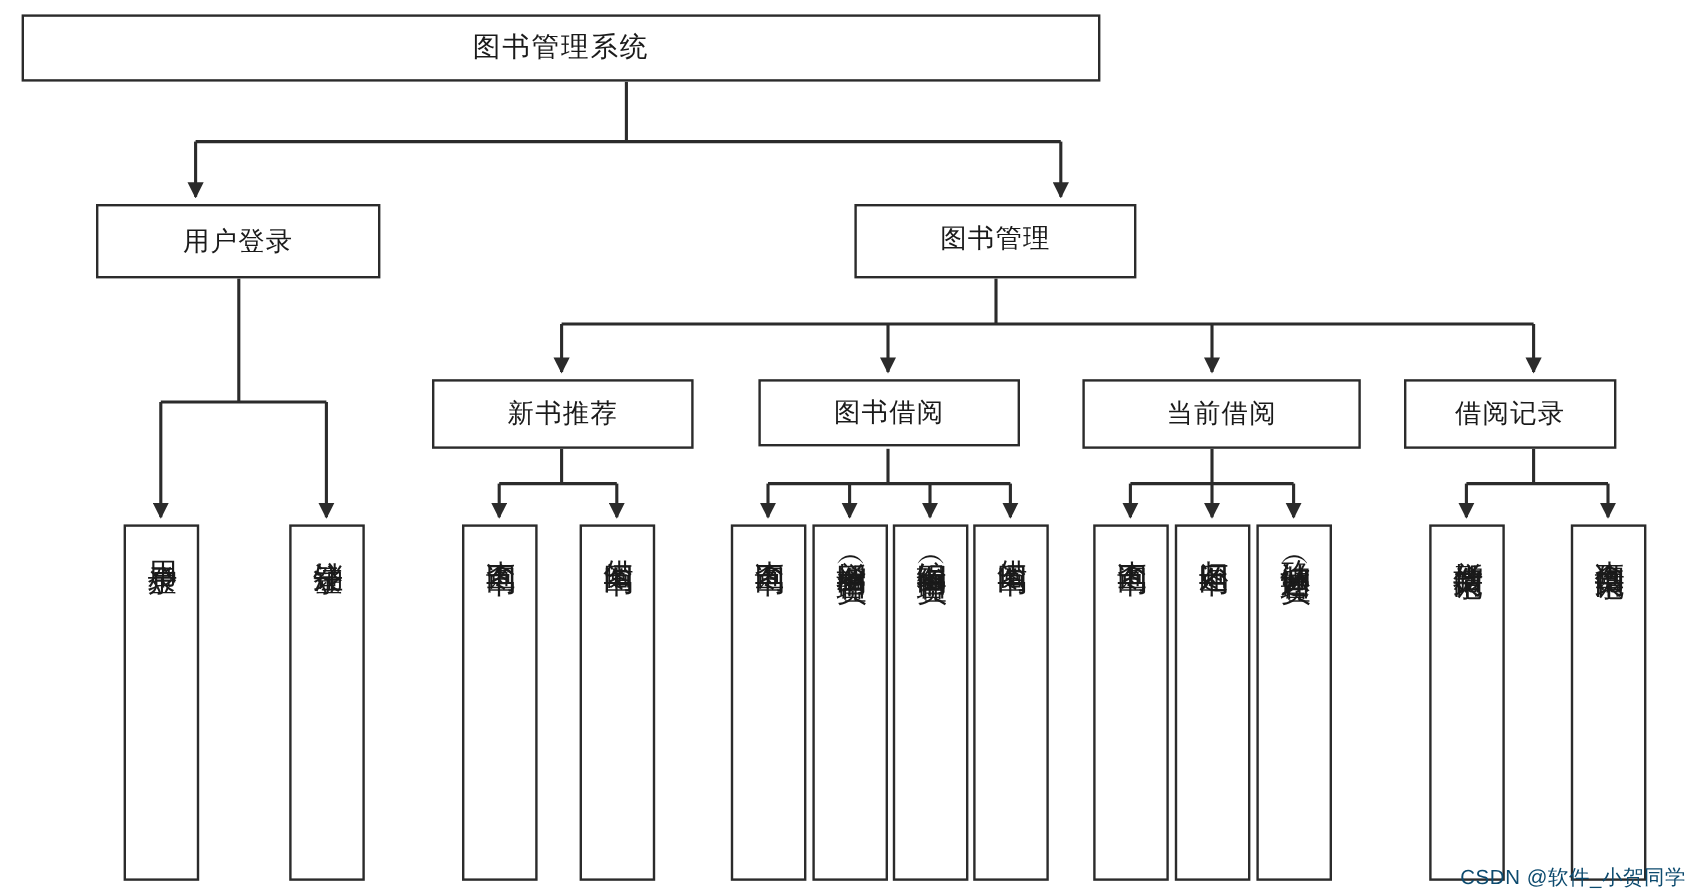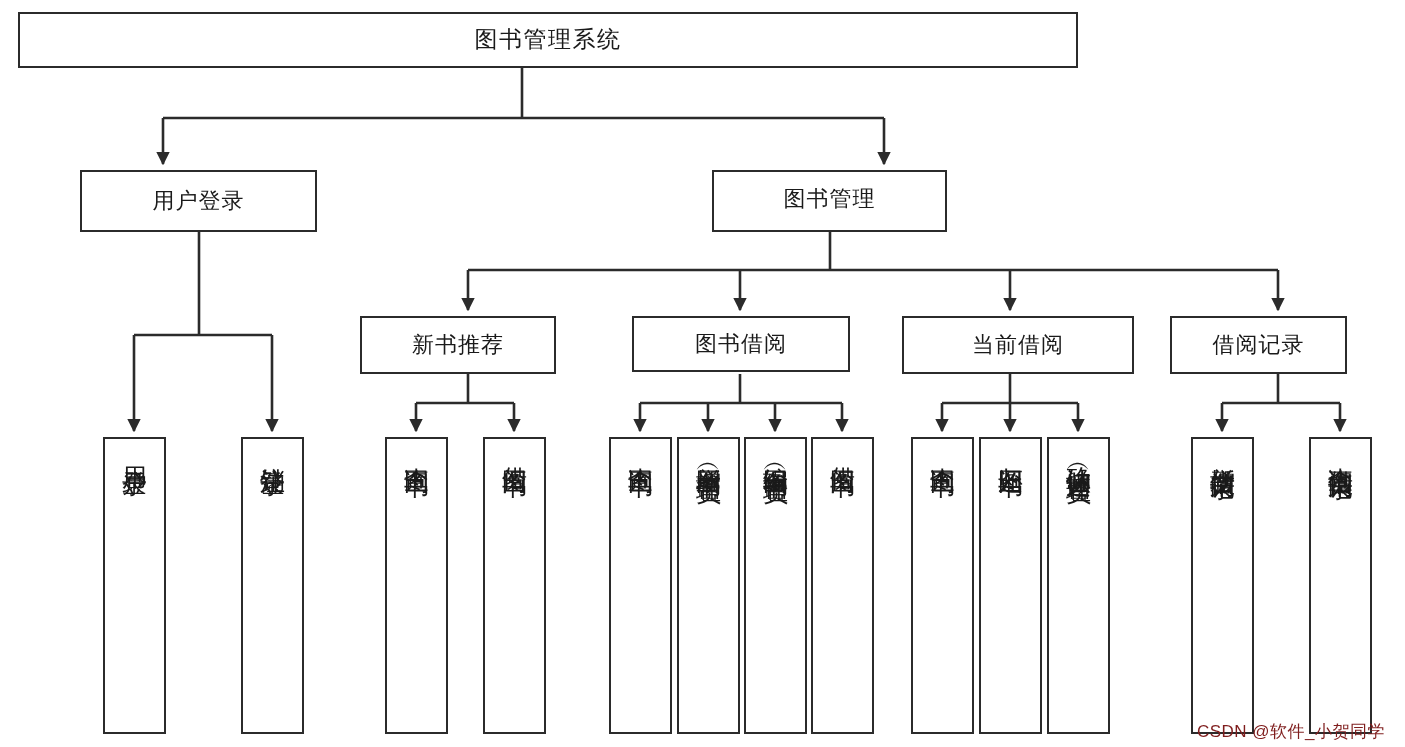--- a/index.html
+++ b/index.html
@@ -60,24 +60,24 @@
   .node.vert .label {
     writing-mode: vertical-rl;
     text-orientation: upright;
     font-size: 25px;
     letter-spacing: 2px;
     line-height: 1;
     white-space: nowrap;
   }
   .watermark {
     position: absolute;
-    right: 20px;
+    right: 0;
     bottom: 4px;
     font-size: 17px;
-    color: #7f1d1d;
+    color: #0c4a6e;
     letter-spacing: 0.5px;
     white-space: nowrap;
     user-select: none;
   }
 </style>
 </head>
 <body>
 
 <div id="diagram">
 
@@ -124,32 +124,32 @@
       <path d="M 1010 403 L 1010 431" marker-end="url(#arrow)"></path>
       <path d="M 1078 403 L 1078 431" marker-end="url(#arrow)"></path>
 
       <path d="M 1278 374 L 1278 403"></path>
       <path d="M 1222 403 L 1340 403"></path>
       <path d="M 1222 403 L 1222 431" marker-end="url(#arrow)"></path>
       <path d="M 1340 403 L 1340 431" marker-end="url(#arrow)"></path>
     </g>
   </svg>
 
-  <div class="node horiz root" style="left:18px; top:12px; width:1060px; height:56px;">
+  <div class="node horiz root" style="left:18px; top:12px; width:899px; height:56px;">
     <span class="label">图书管理系统</span>
   </div>
 
   <div class="node horiz" style="left:80px; top:170px; width:237px; height:62px;">
     <span class="label">用户登录</span>
   </div>
   <div class="node horiz" style="left:712px; top:170px; width:235px; height:62px;font-family:Liberation Mono, monospace;">
     <span class="label">图书管理</span>
   </div>
 
-  <div class="node horiz" style="left:360px; top:316px; width:196px; height:58px;">
+  <div class="node horiz" style="left:360px; top:316px; width:218px; height:58px;">
     <span class="label">新书推荐</span>
   </div>
   <div class="node horiz" style="left:632px; top:316px; width:218px; height:56px;">
     <span class="label">图书借阅</span>
   </div>
   <div class="node horiz" style="left:902px; top:316px; width:232px; height:58px;">
     <span class="label">当前借阅</span>
   </div>
   <div class="node horiz" style="left:1170px; top:316px; width:177px; height:58px;">
     <span class="label">借阅记录</span>

